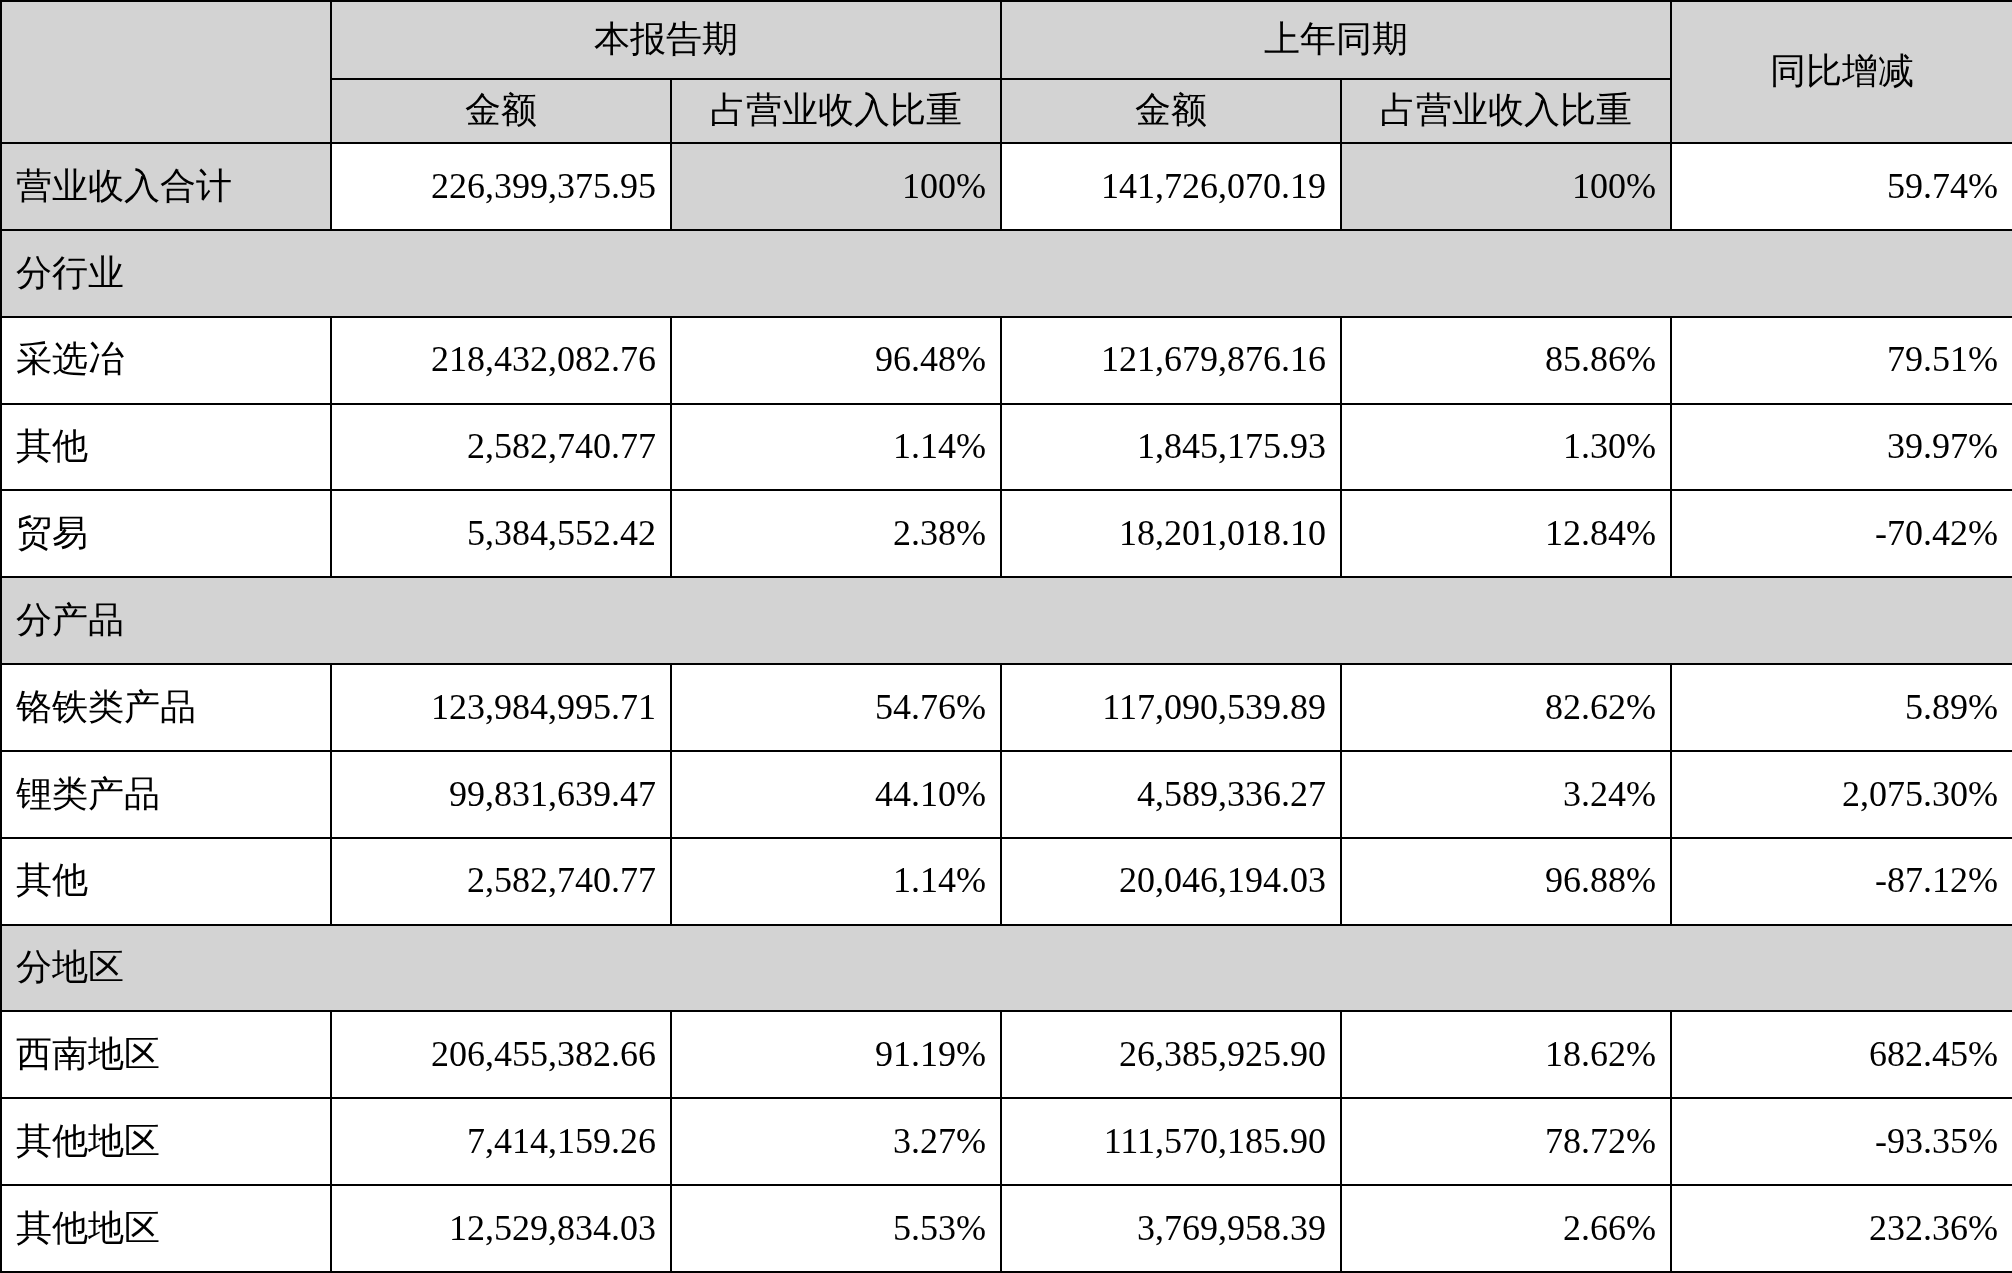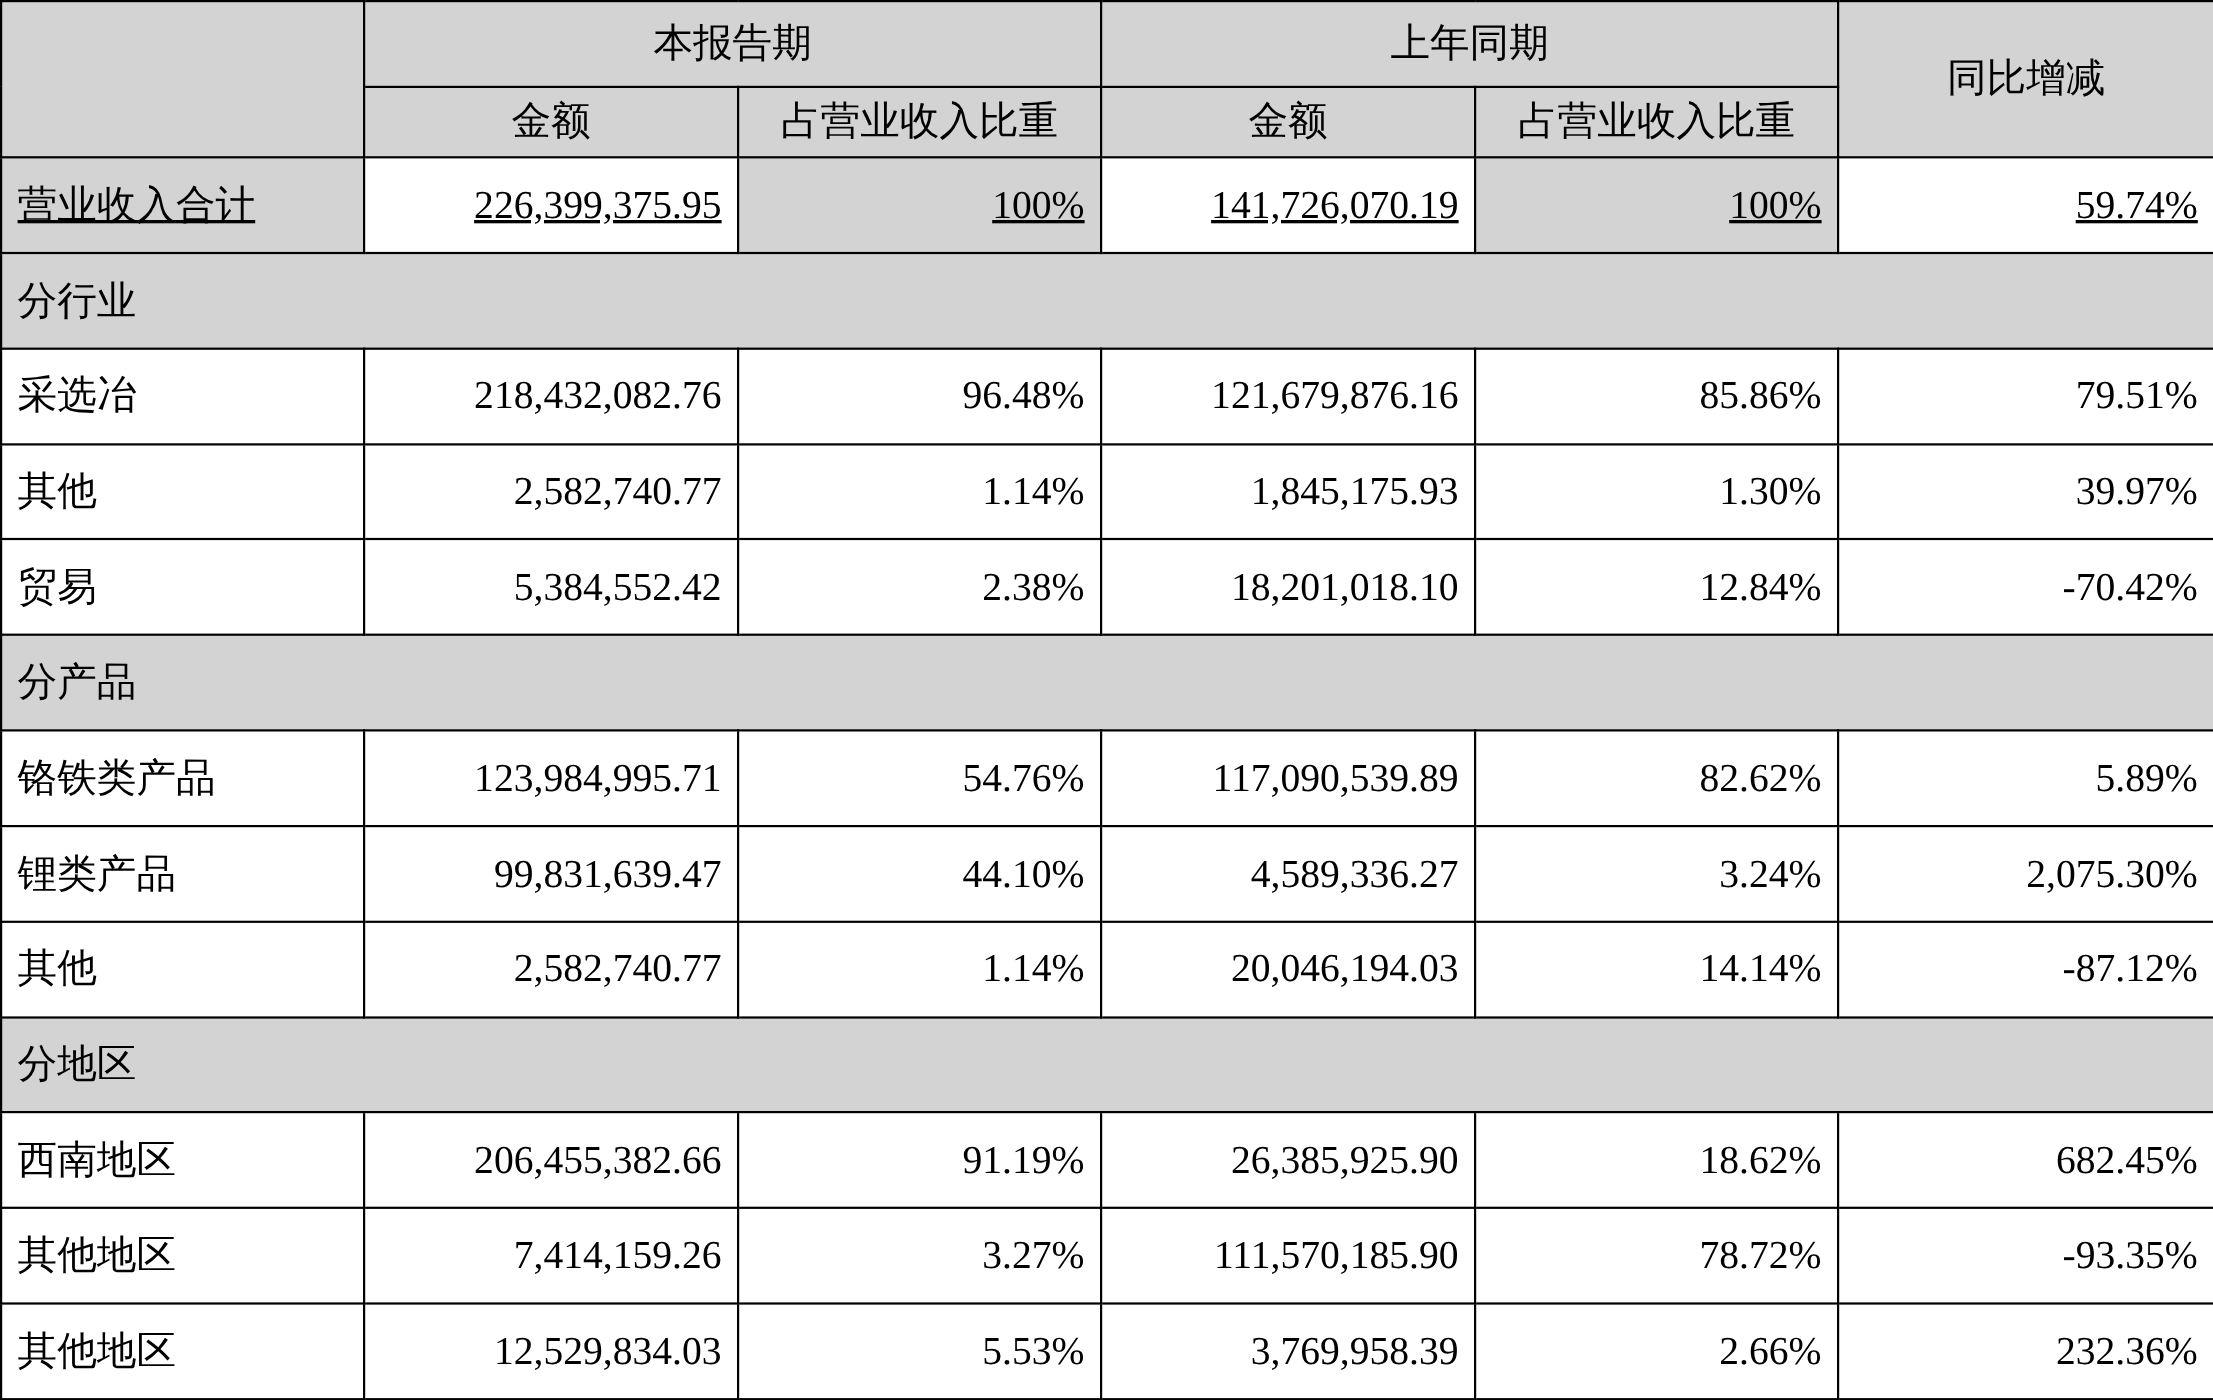--- a/index.html
+++ b/index.html
@@ -82,21 +82,20 @@
     text-align: left;
   }
   .section-center {
     text-align: left;
   }
   tr.data-row td {
     height: 74px;
   }
   tr.total-row td {
     height: 74px;
-    text-decoration: underline;
   }
 </style>
 </head>
 <body>
 
 <div class="page">
   <table class="revenue-table">
     <colgroup>
       <col class="c-label">
       <col class="c-amt1">
@@ -174,21 +173,21 @@
         <td class="white num">44.10%</td>
         <td class="white num">4,589,336.27</td>
         <td class="white num">3.24%</td>
         <td class="white num">2,075.30%</td>
       </tr>
       <tr class="data-row">
         <td class="white lbl">其他</td>
         <td class="white num">2,582,740.77</td>
         <td class="white num">1.14%</td>
         <td class="white num">20,046,194.03</td>
-        <td class="white num">14.14%</td>
+        <td class="white num">96.88%</td>
         <td class="white num">-87.12%</td>
       </tr>
 
       <tr class="section-row">
         <td class="section-left" colspan="6">分地区</td>
       </tr>
       <tr class="data-row">
         <td class="white lbl">西南地区</td>
         <td class="white num">206,455,382.66</td>
         <td class="white num">91.19%</td>

